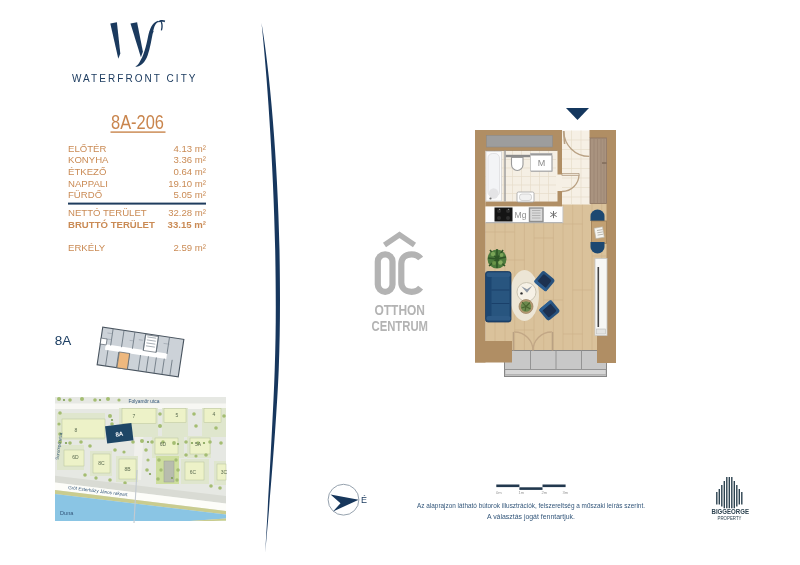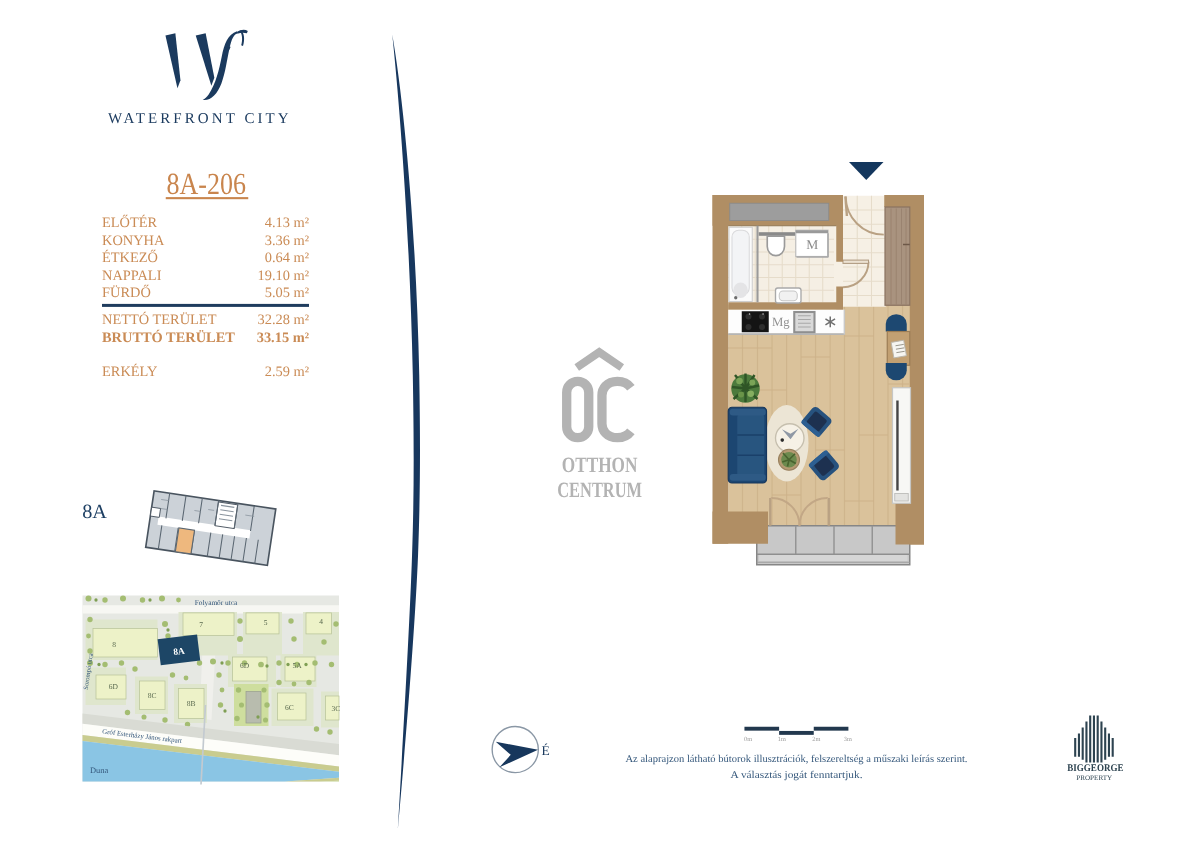--- a/index.html
+++ b/index.html
@@ -1,16 +1,16 @@
 <!DOCTYPE html>
 <html><head>
 <meta charset="utf-8">
 <style>
 html,body{margin:0;padding:0;background:#fff}
-.page{position:relative;width:800px;height:565px;background:#fff;font-family:Liberation Serif, serif;overflow:hidden}
+.page{position:relative;width:800px;height:565px;background:#fff;font-family:Liberation Sans, sans-serif;overflow:hidden}
 svg{position:absolute;left:0;top:0}
 </style>
 </head>
 <body>
 <div class="page">
 <svg width="800" height="565" viewBox="0 0 800 565">
 
 <g fill="#1b3a5e">
 <path d="M110.3,23.6 L116.9,22.2 L120.3,53.5 L118.3,58.8 Z"></path>
 <path d="M130.5,23.6 L137.1,22.2 L142.9,51.8 L140.9,57.2 Z"></path>

